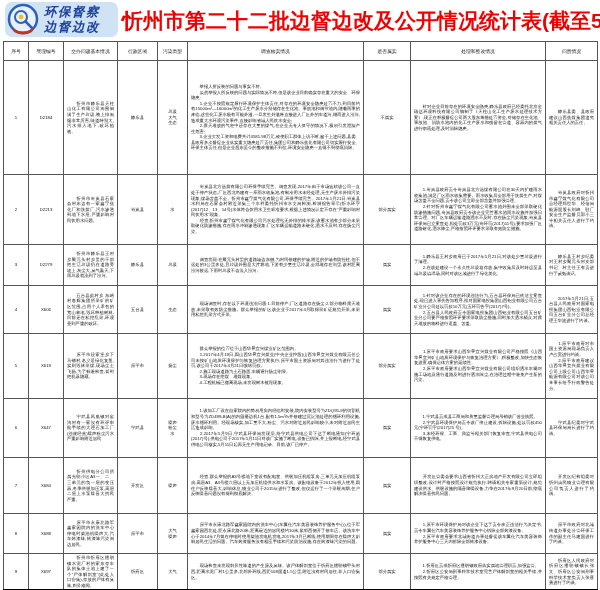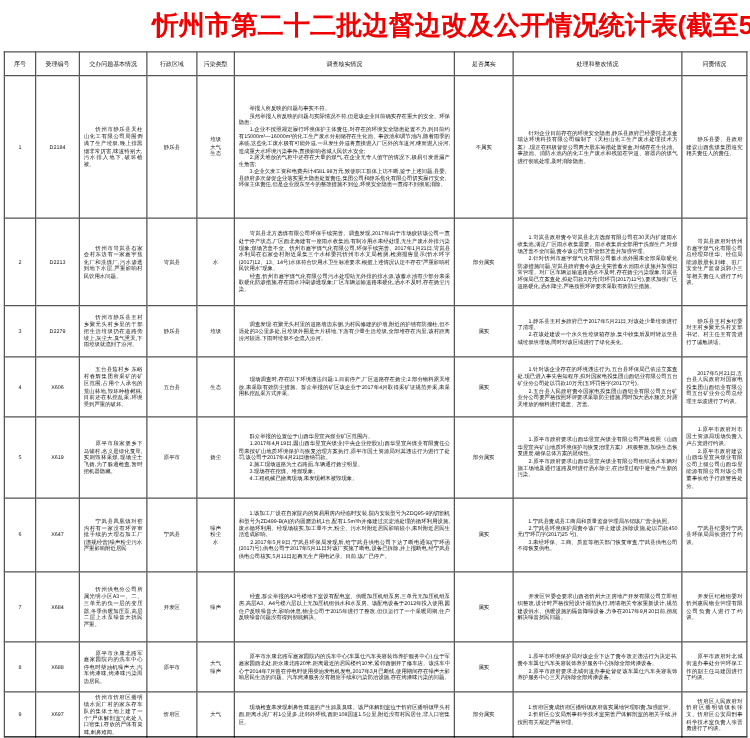--- a/index.html
+++ b/index.html
@@ -39,20 +39,33 @@
     vertical-align:middle;
   }
   .stat td{font-size:4.3px;line-height:1.3;vertical-align:middle;}
   td.mid{text-align:center;white-space:pre-line;}
   td.para{text-align:justify;white-space:pre-line;}
 </style>
 </head>
 <body>
 
 <div class="masthead">
+  <div class="logo">
+    <svg class="emblem" width="36" height="36" viewBox="0 0 36 36">
+      <circle cx="17" cy="17" r="14" fill="#e8f1fb" stroke="#2e62b8" stroke-width="2.5"></circle>
+      <circle cx="15" cy="15" r="6" fill="none" stroke="#2e62b8" stroke-width="2"></circle>
+      <line x1="19.5" y1="19.5" x2="26" y2="26" stroke="#2e62b8" stroke-width="2.5" stroke-linecap="round"></line>
+      <circle cx="15" cy="15" r="2.4" fill="#f4c018"></circle>
+      <path d="M6 26 q11 7 22 0 l-2 4 q-9 5 -18 0 z" fill="#d03020"></path>
+    </svg>
+    <div class="logo-text">
+      <div>环保督察</div>
+      <div>边督边改</div>
+    </div>
+  </div>
   <h1 class="page-title">忻州市第二十二批边督边改及公开情况统计表(截至5月23日)</h1>
 </div>
 
 <table class="stat">
   <colgroup id="cols">
       <col style="width: 25px;">
       <col style="width: 35px;">
       <col style="width: 54px;">
       <col style="width: 40px;">
       <col style="width: 30px;">

